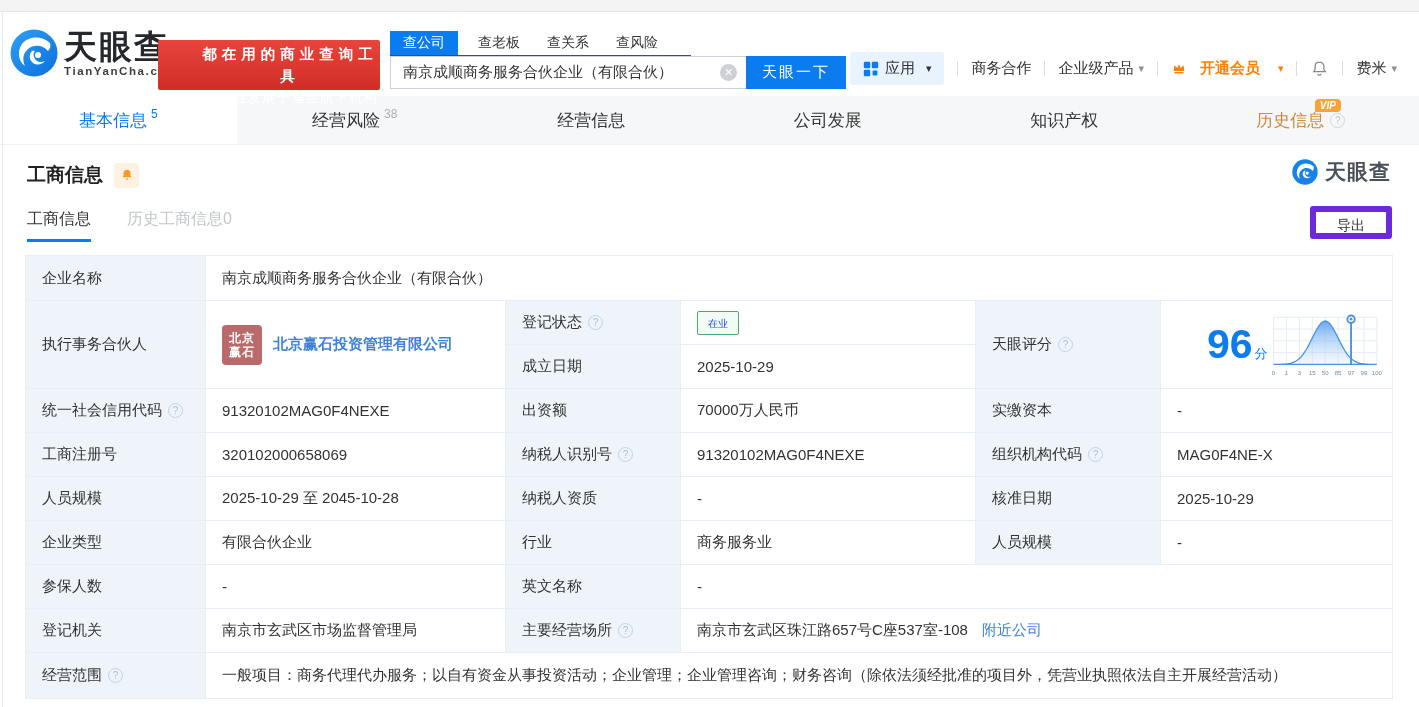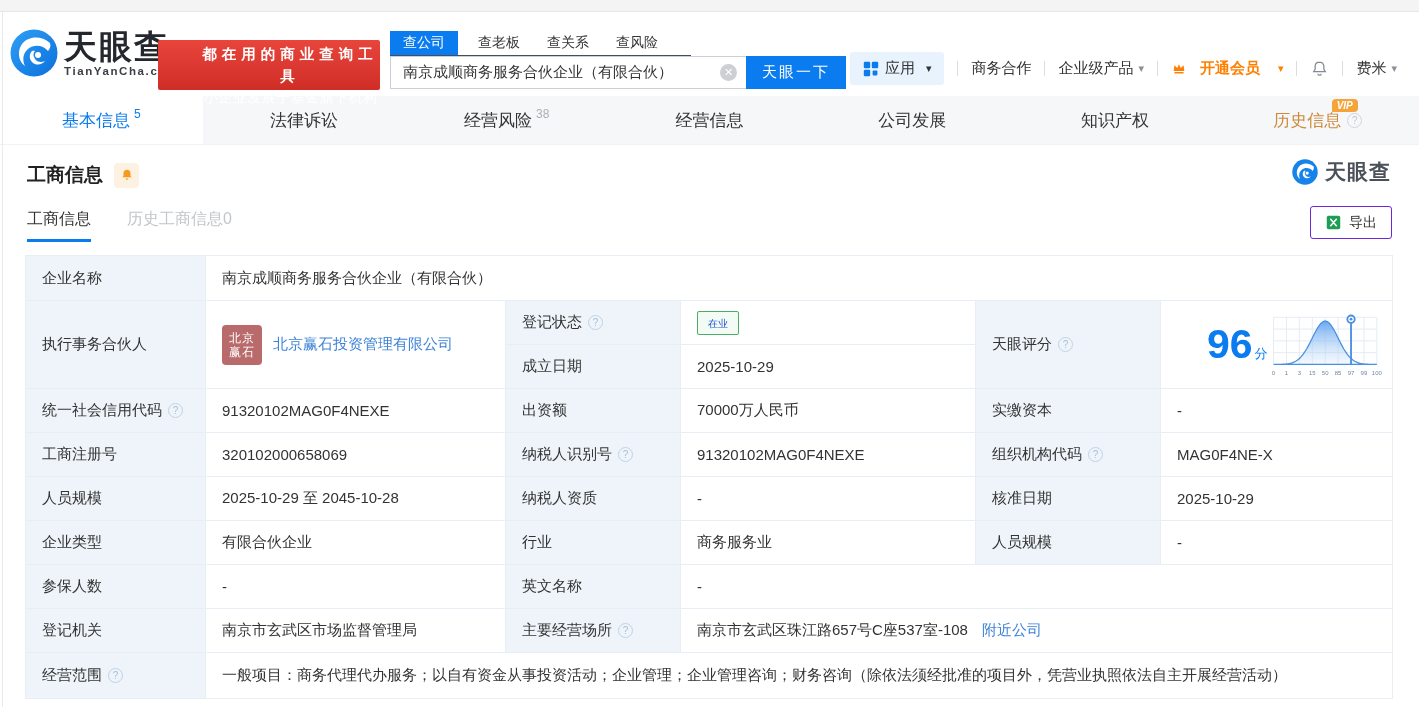--- a/index.html
+++ b/index.html
@@ -55,29 +55,29 @@
   .section-head { margin-left:27px; display:flex; align-items:center; height:26px; }
   .section-title { font-size:19px; font-weight:bold; color:#222; }
   .notice-bell { width:25px; height:25px; background:#fdf1e1; border-radius:4px; margin-left:11px; display:flex; align-items:center; justify-content:center; cursor:pointer; }
   .watermark { position:absolute; top:13px; right:28px; display:flex; align-items:center; gap:7px; }
   .wm-text { font-size:21px; font-weight:bold; color:#4a5159; letter-spacing:1px; }
 
   .subtab-row { margin:21px 27px 0; display:flex; gap:36px; align-items:flex-end; }
   .subtab { font-size:16px; cursor:pointer; padding-bottom:12px; }
   .subtab.active { color:#333; font-weight:500; padding-bottom:9px; border-bottom:3px solid #0a7cf0; }
   .subtab.inactive { color:#c2c6ca; }
-  .export-btn { position:absolute; top:61px; right:27px; width:82px; height:33px; background:#fff; border:1px solid #6d28d9; border-radius:3px; display:flex; align-items:center; justify-content:center; gap:7px; font-size:14px; color:#333; cursor:pointer; }
+  .export-btn { position:absolute; top:61px; right:27px; width:82px; height:33px; background:#fff; border:6px solid #6d28d9; border-radius:3px; display:flex; align-items:center; justify-content:center; gap:7px; font-size:14px; color:#333; cursor:pointer;flex-direction:column; }
 
   
   .info-table { border-collapse:collapse; table-layout:fixed; width:1367px; margin:13px 0 0 25px; font-size:15px; color:#333; }
   .info-table td { border:1px solid #e7eef5; height:44px; padding:0 12px 0 16px; vertical-align:middle; }
   .info-table td.lbl { background:#eef4fa; }
   .lbl-inner { display:flex; align-items:center; }
   .badge-green { display:inline-block; border:1px solid #4aad64; color:#1d4ed8; background:#f2fbf4; padding:0 10px; height:24px; line-height:23px; font-size:10px; border-radius:2px; }
-  .partner { display:flex; align-items:center; gap:11px; }
+  .partner { display:flex; align-items:center; gap:11px;font-weight:bold; }
   .partner-logo { width:40px; height:40px; background:#b96b6b; border-radius:4px; color:#fff; font-size:12px; line-height:14px; display:flex; flex-direction:column; align-items:center; justify-content:center; letter-spacing:1px; flex:none; cursor:pointer; }
   a.blue-link, .blue-link { color:#3e83d8; text-decoration:none; cursor:pointer; }
   .site-cell .blue-link { margin-left:10px; }
 
   .score-cell-inner { display:flex; align-items:center; justify-content:space-between; padding-right:2px;margin-left:34px; }
   .score-num-wrap { display:flex; align-items:baseline; padding-left:12px; }
   .score-num { font-size:41px; font-weight:bold; color:#0a7cf0; line-height:41px; }
   .score-unit { font-size:13px; color:#0a7cf0; margin-left:2px; }
   .score-svg .grid { stroke:#e3eaf2; stroke-width:1; }
   .score-svg .tick { font-size:6.5px; fill:#6f87a5; text-anchor:middle; font-family:"Liberation Sans","DejaVu Sans",sans-serif; }
@@ -171,23 +171,20 @@
         <span>费米</span>
         <span class="caret">▾</span>
       </div>
     </div>
   </header>
 
   <nav class="main-tabs">
     <div class="main-tab active">
       <span>基本信息</span>
       <span class="tab-count">5</span>
-    </div>
-    <div class="main-tab">
-      <span>法律诉讼</span>
     </div>
     <div class="main-tab">
       <span>经营风险</span>
       <span class="tab-count gray">38</span>
     </div>
     <div class="main-tab">
       <span>经营信息</span>
     </div>
     <div class="main-tab">
       <span>公司发展</span>

